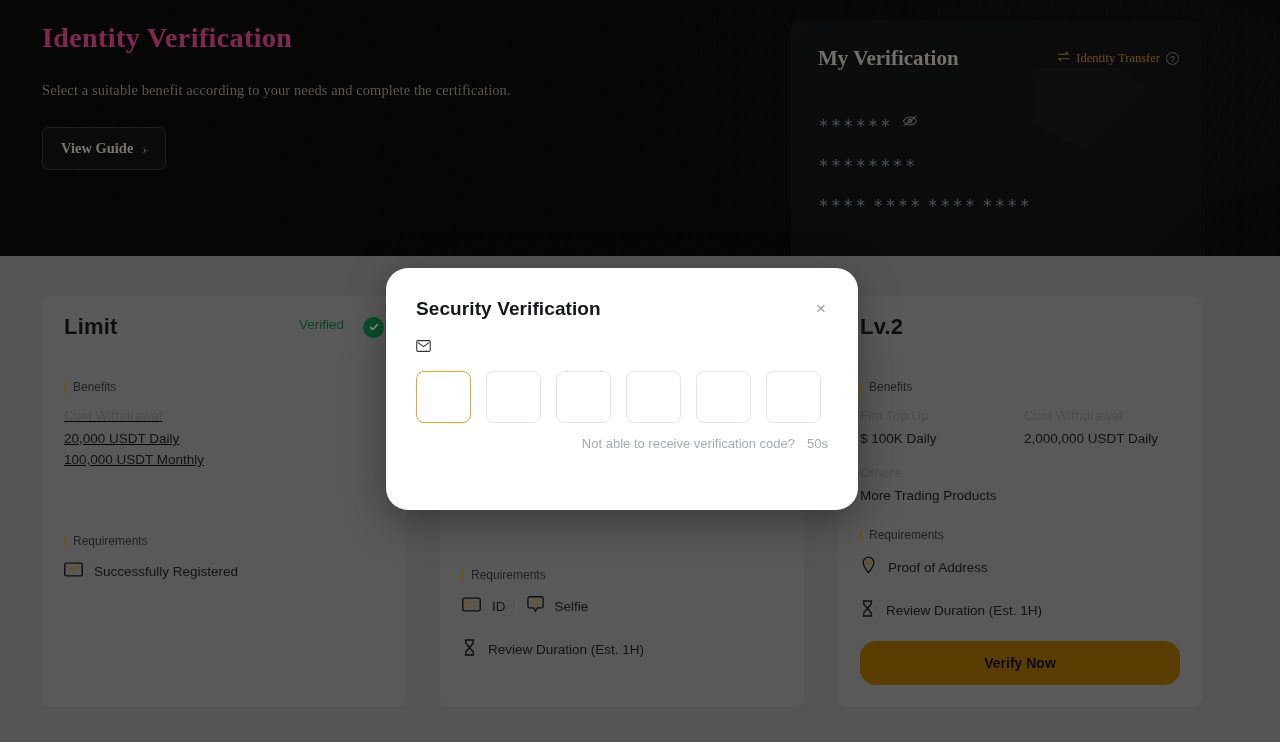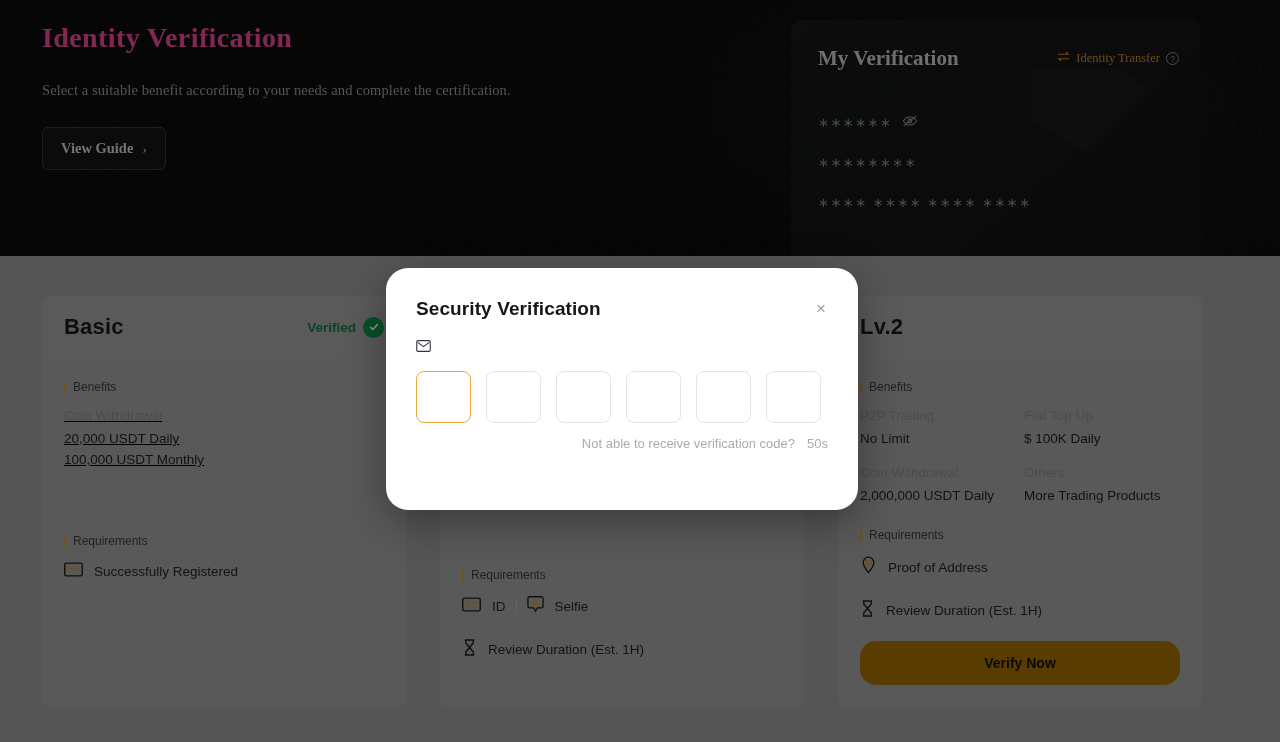--- a/index.html
+++ b/index.html
@@ -107,22 +107,22 @@
   .card.c1 { left: 42px; }
   .card.c2 { left: 440px; }
   .card.c3 { left: 838px; }
   .card-head {
     height: 62px; padding: 0 22px;
     display: flex; align-items: center; justify-content: space-between;
     background: rgba(255,255,255,0.035);
   }
   .card-title { font-size: 22px; font-weight: 700; color: #1a1a1a; letter-spacing: .2px; }
   .verified {
-    display: flex; align-items: center; gap: 7px;
-    font-size: 13.5px; font-weight: 700; color: #157a46;
+    display: flex; gap: 19px;
+    font-size: 13.5px; font-weight: 400; color: #157a46;
   }
   .check-circle {
     width: 21px; height: 21px; border-radius: 50%;
     background: #12914e;
     display: inline-flex; align-items: center; justify-content: center;
   }
   .check-circle svg { display: block; }
 
   .card-body { padding: 12px 22px 0 22px; }
   .sec-label {
@@ -233,21 +233,21 @@
       <div class="masked-row">
         <span>∗∗∗∗ ∗∗∗∗ ∗∗∗∗ ∗∗∗∗</span>
       </div>
     </div>
   </div>
 
   <div class="cards">
 
     <div class="card c1">
       <div class="card-head">
-        <div class="card-title">Basic</div>
+        <div class="card-title">Limit</div>
         <div class="verified">
           <span>Verified</span>
           <span class="check-circle">
             <svg width="12" height="12" viewBox="0 0 12 12" fill="none" stroke="#ffffff" stroke-width="1.7" stroke-linecap="round" stroke-linejoin="round">
               <path d="M2.6 6.3l2.2 2.2 4.6-4.8"></path>
             </svg>
           </span>
         </div>
       </div>
       <div class="card-body">
@@ -315,24 +315,20 @@
     </div>
 
     <div class="card c3">
       <div class="card-head">
         <div class="card-title">Lv.2</div>
       </div>
       <div class="card-body">
         <div class="sec-label">Benefits</div>
         <div class="benefit-grid">
           <div>
-            <div class="b-label">P2P Trading</div>
-            <div class="b-value">No Limit</div>
-          </div>
-          <div>
             <div class="b-label">Fiat Top Up</div>
             <div class="b-value">$ 100K Daily</div>
           </div>
           <div>
             <div class="b-label">Coin Withdrawal</div>
             <div class="b-value">2,000,000 USDT Daily</div>
           </div>
           <div>
             <div class="b-label">Others</div>
             <div class="b-value">More Trading Products</div>

